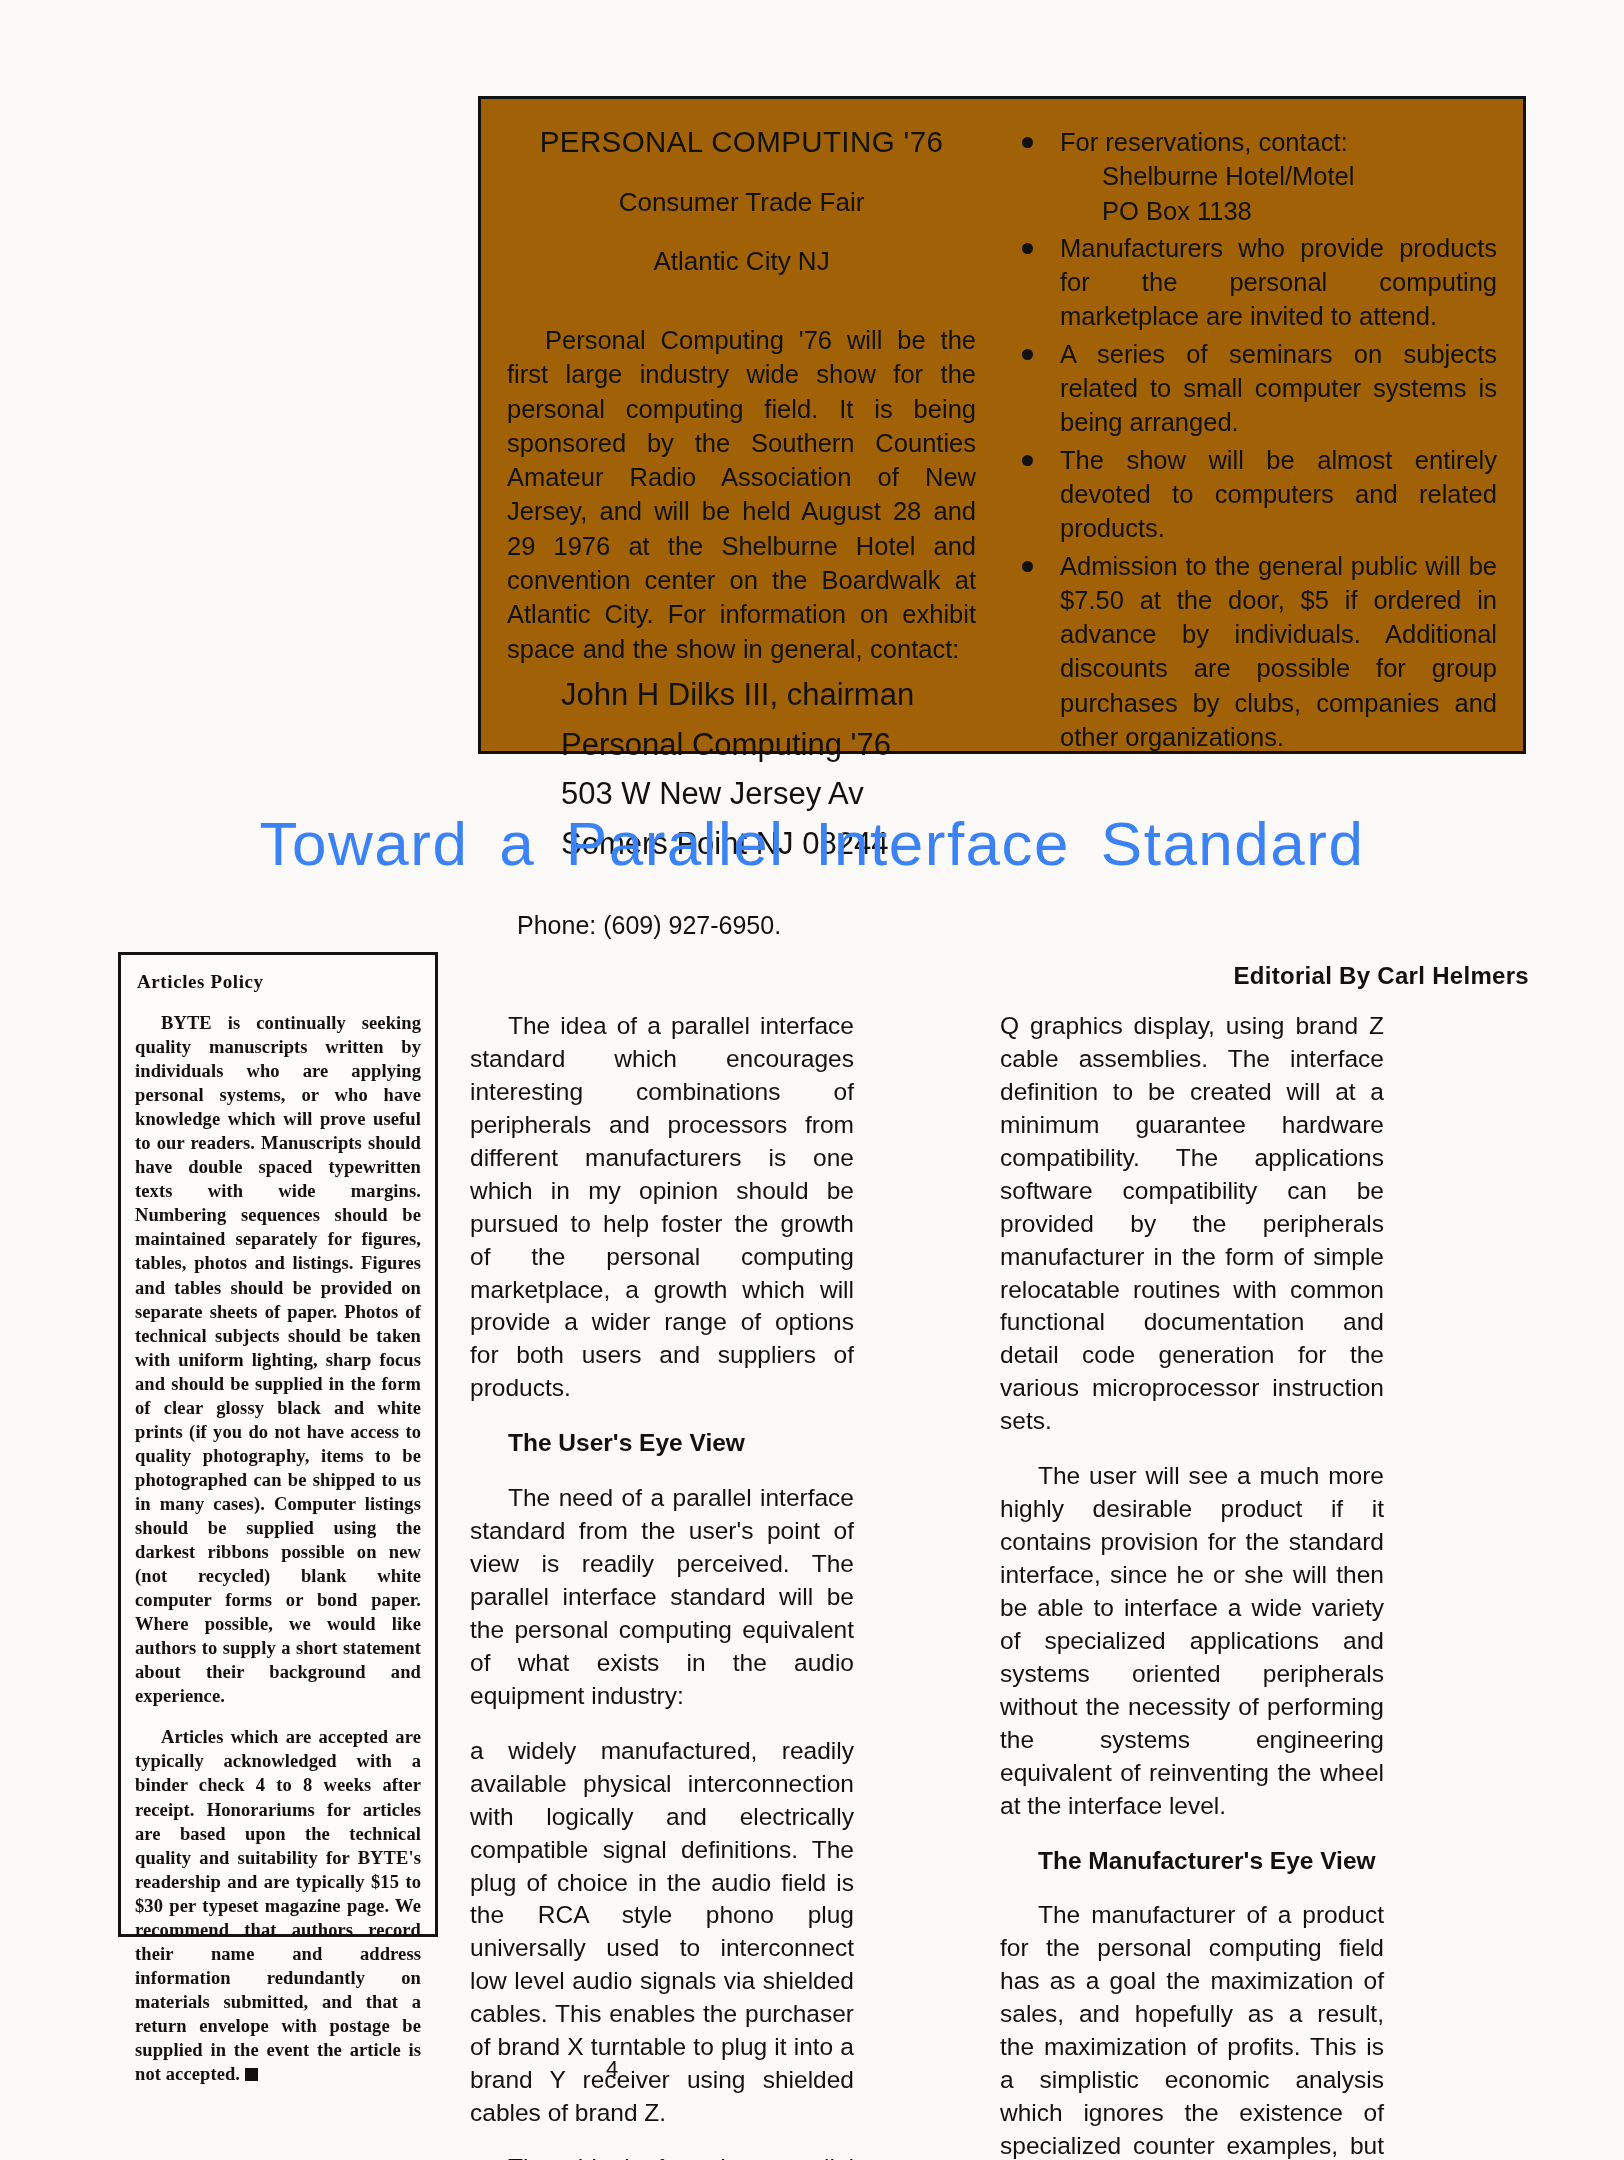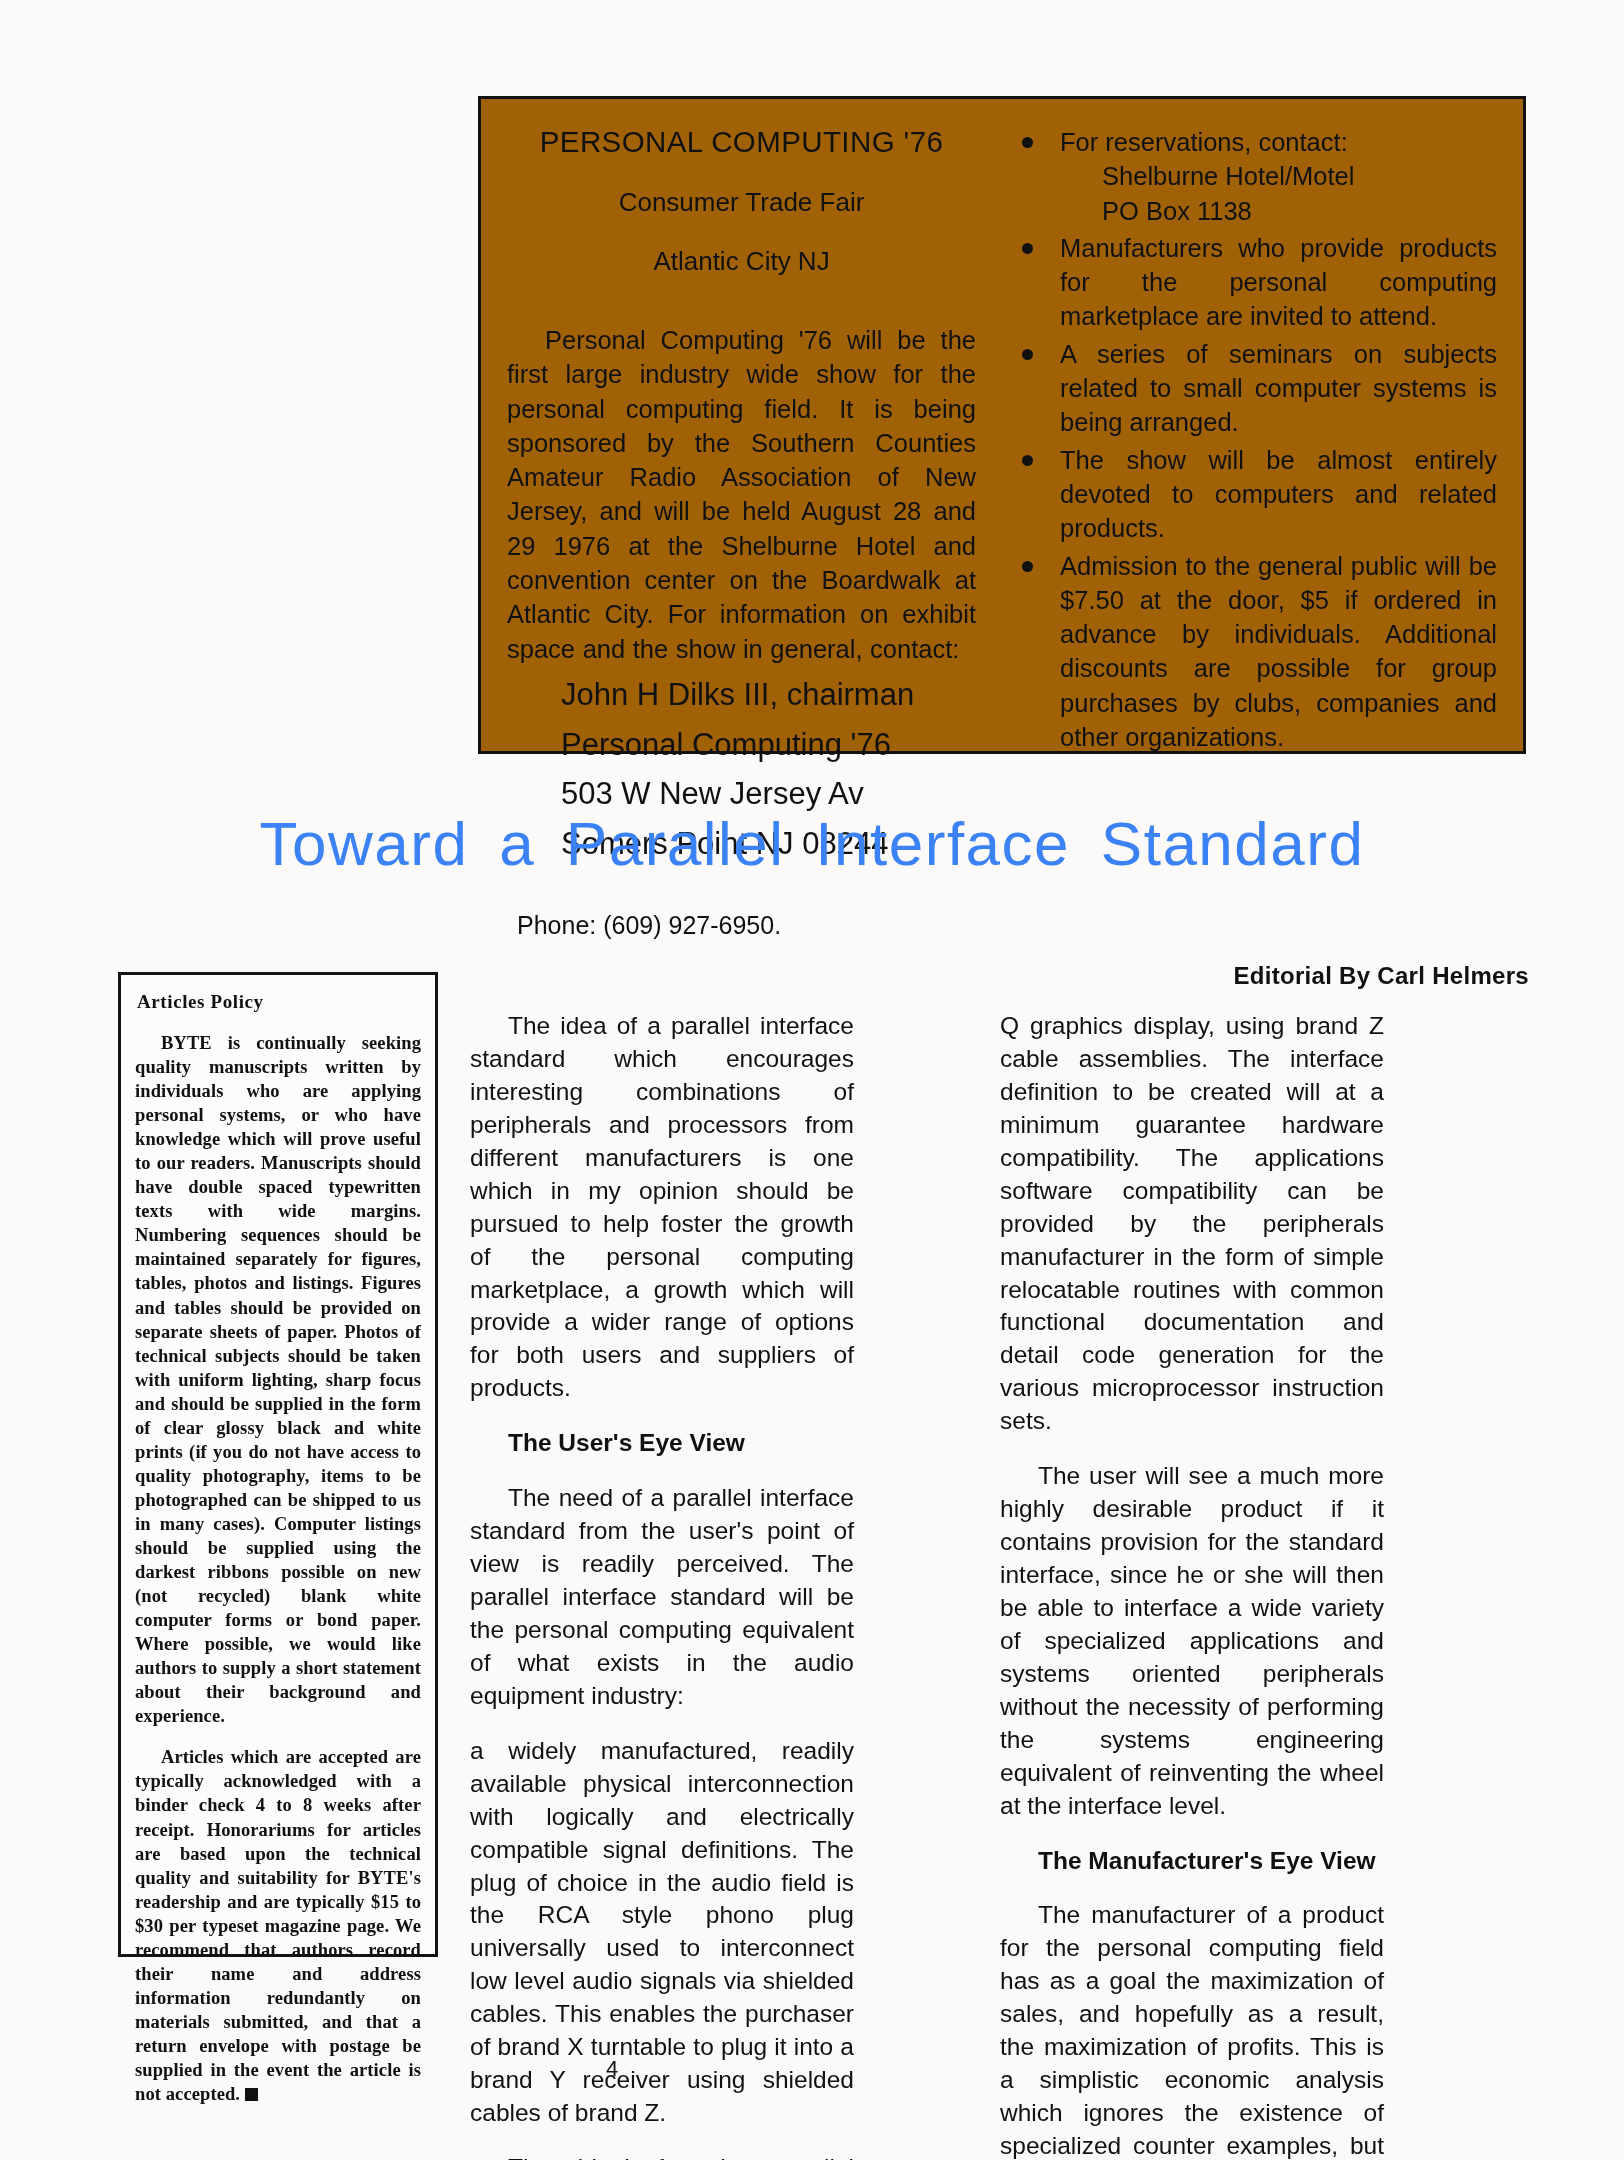--- a/index.html
+++ b/index.html
@@ -133,21 +133,21 @@
     top: 962px;
     font-size: 24px;
     font-weight: bold;
     letter-spacing: 0.3px;
   }
 
   
   .policy-box {
     position: absolute;
     left: 118px;
-    top: 972px;
+    top: 952px;
     width: 320px;
     height: 985px;
     border: 3px solid #141414;
     box-sizing: border-box;
     background: #fdfcfa;
     padding: 16px 14px 10px 14px;
   }
   .policy-title {
     font-family: "Liberation Serif", serif;
     font-weight: bold;

